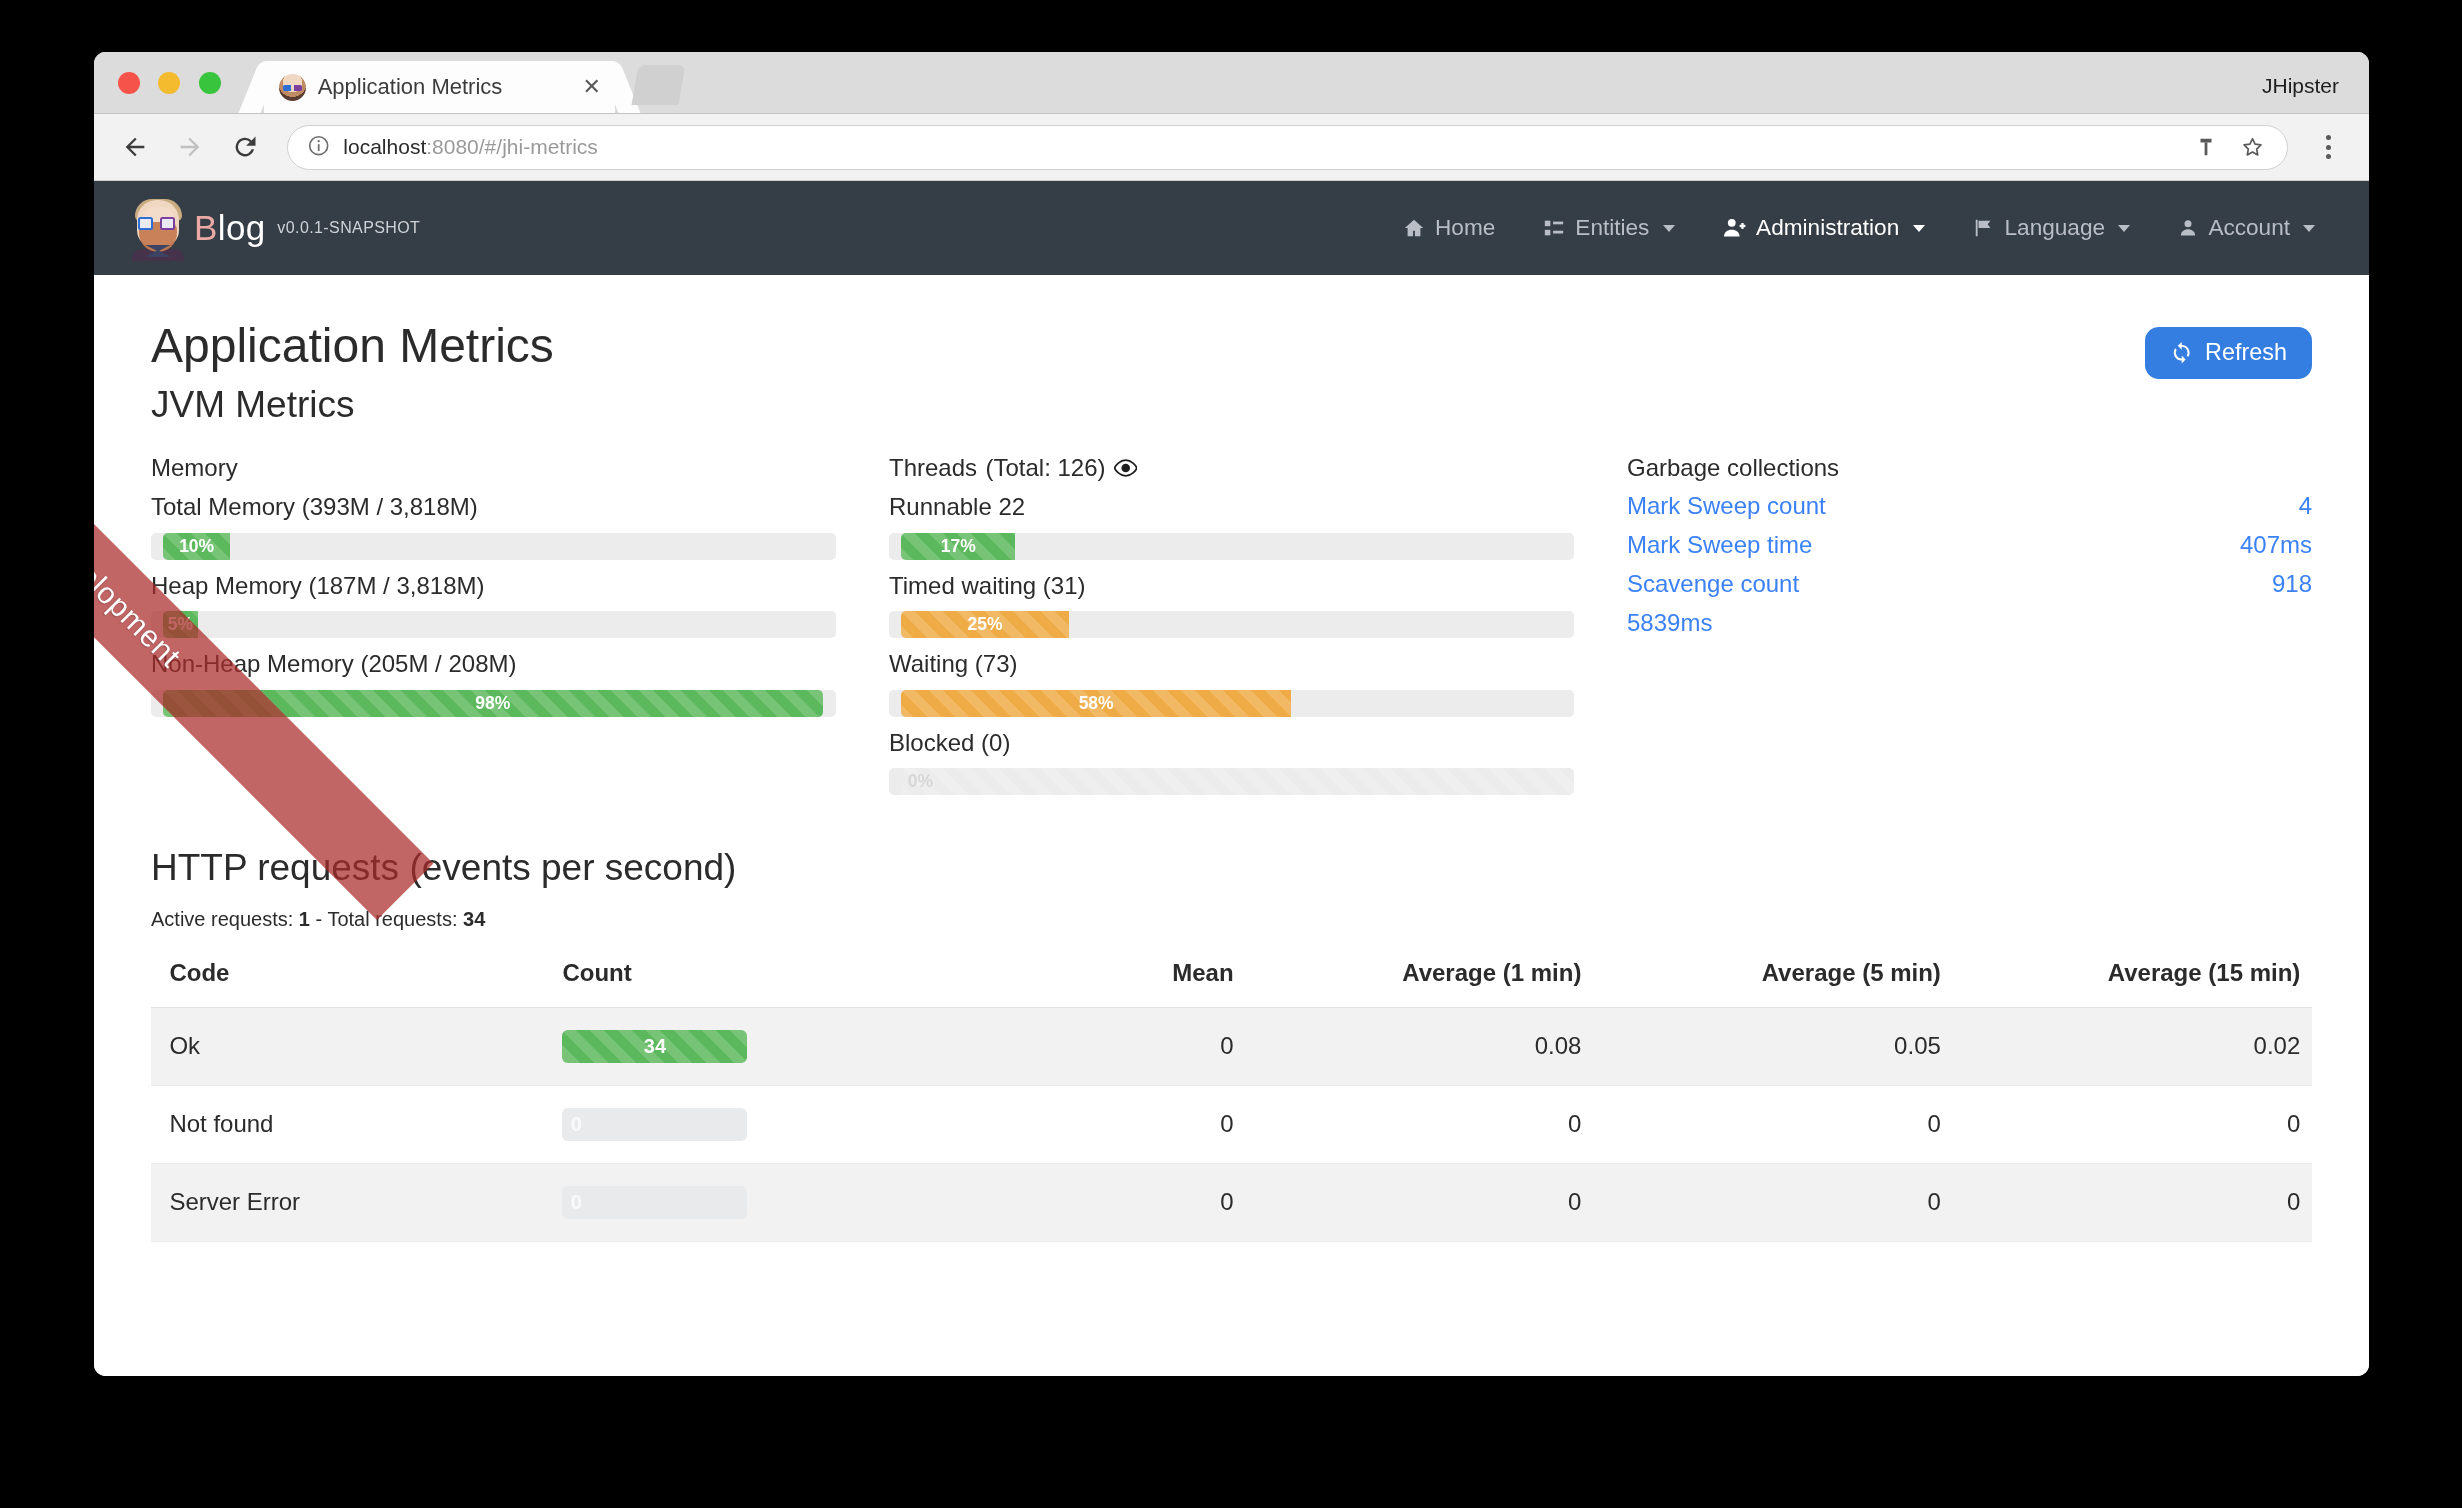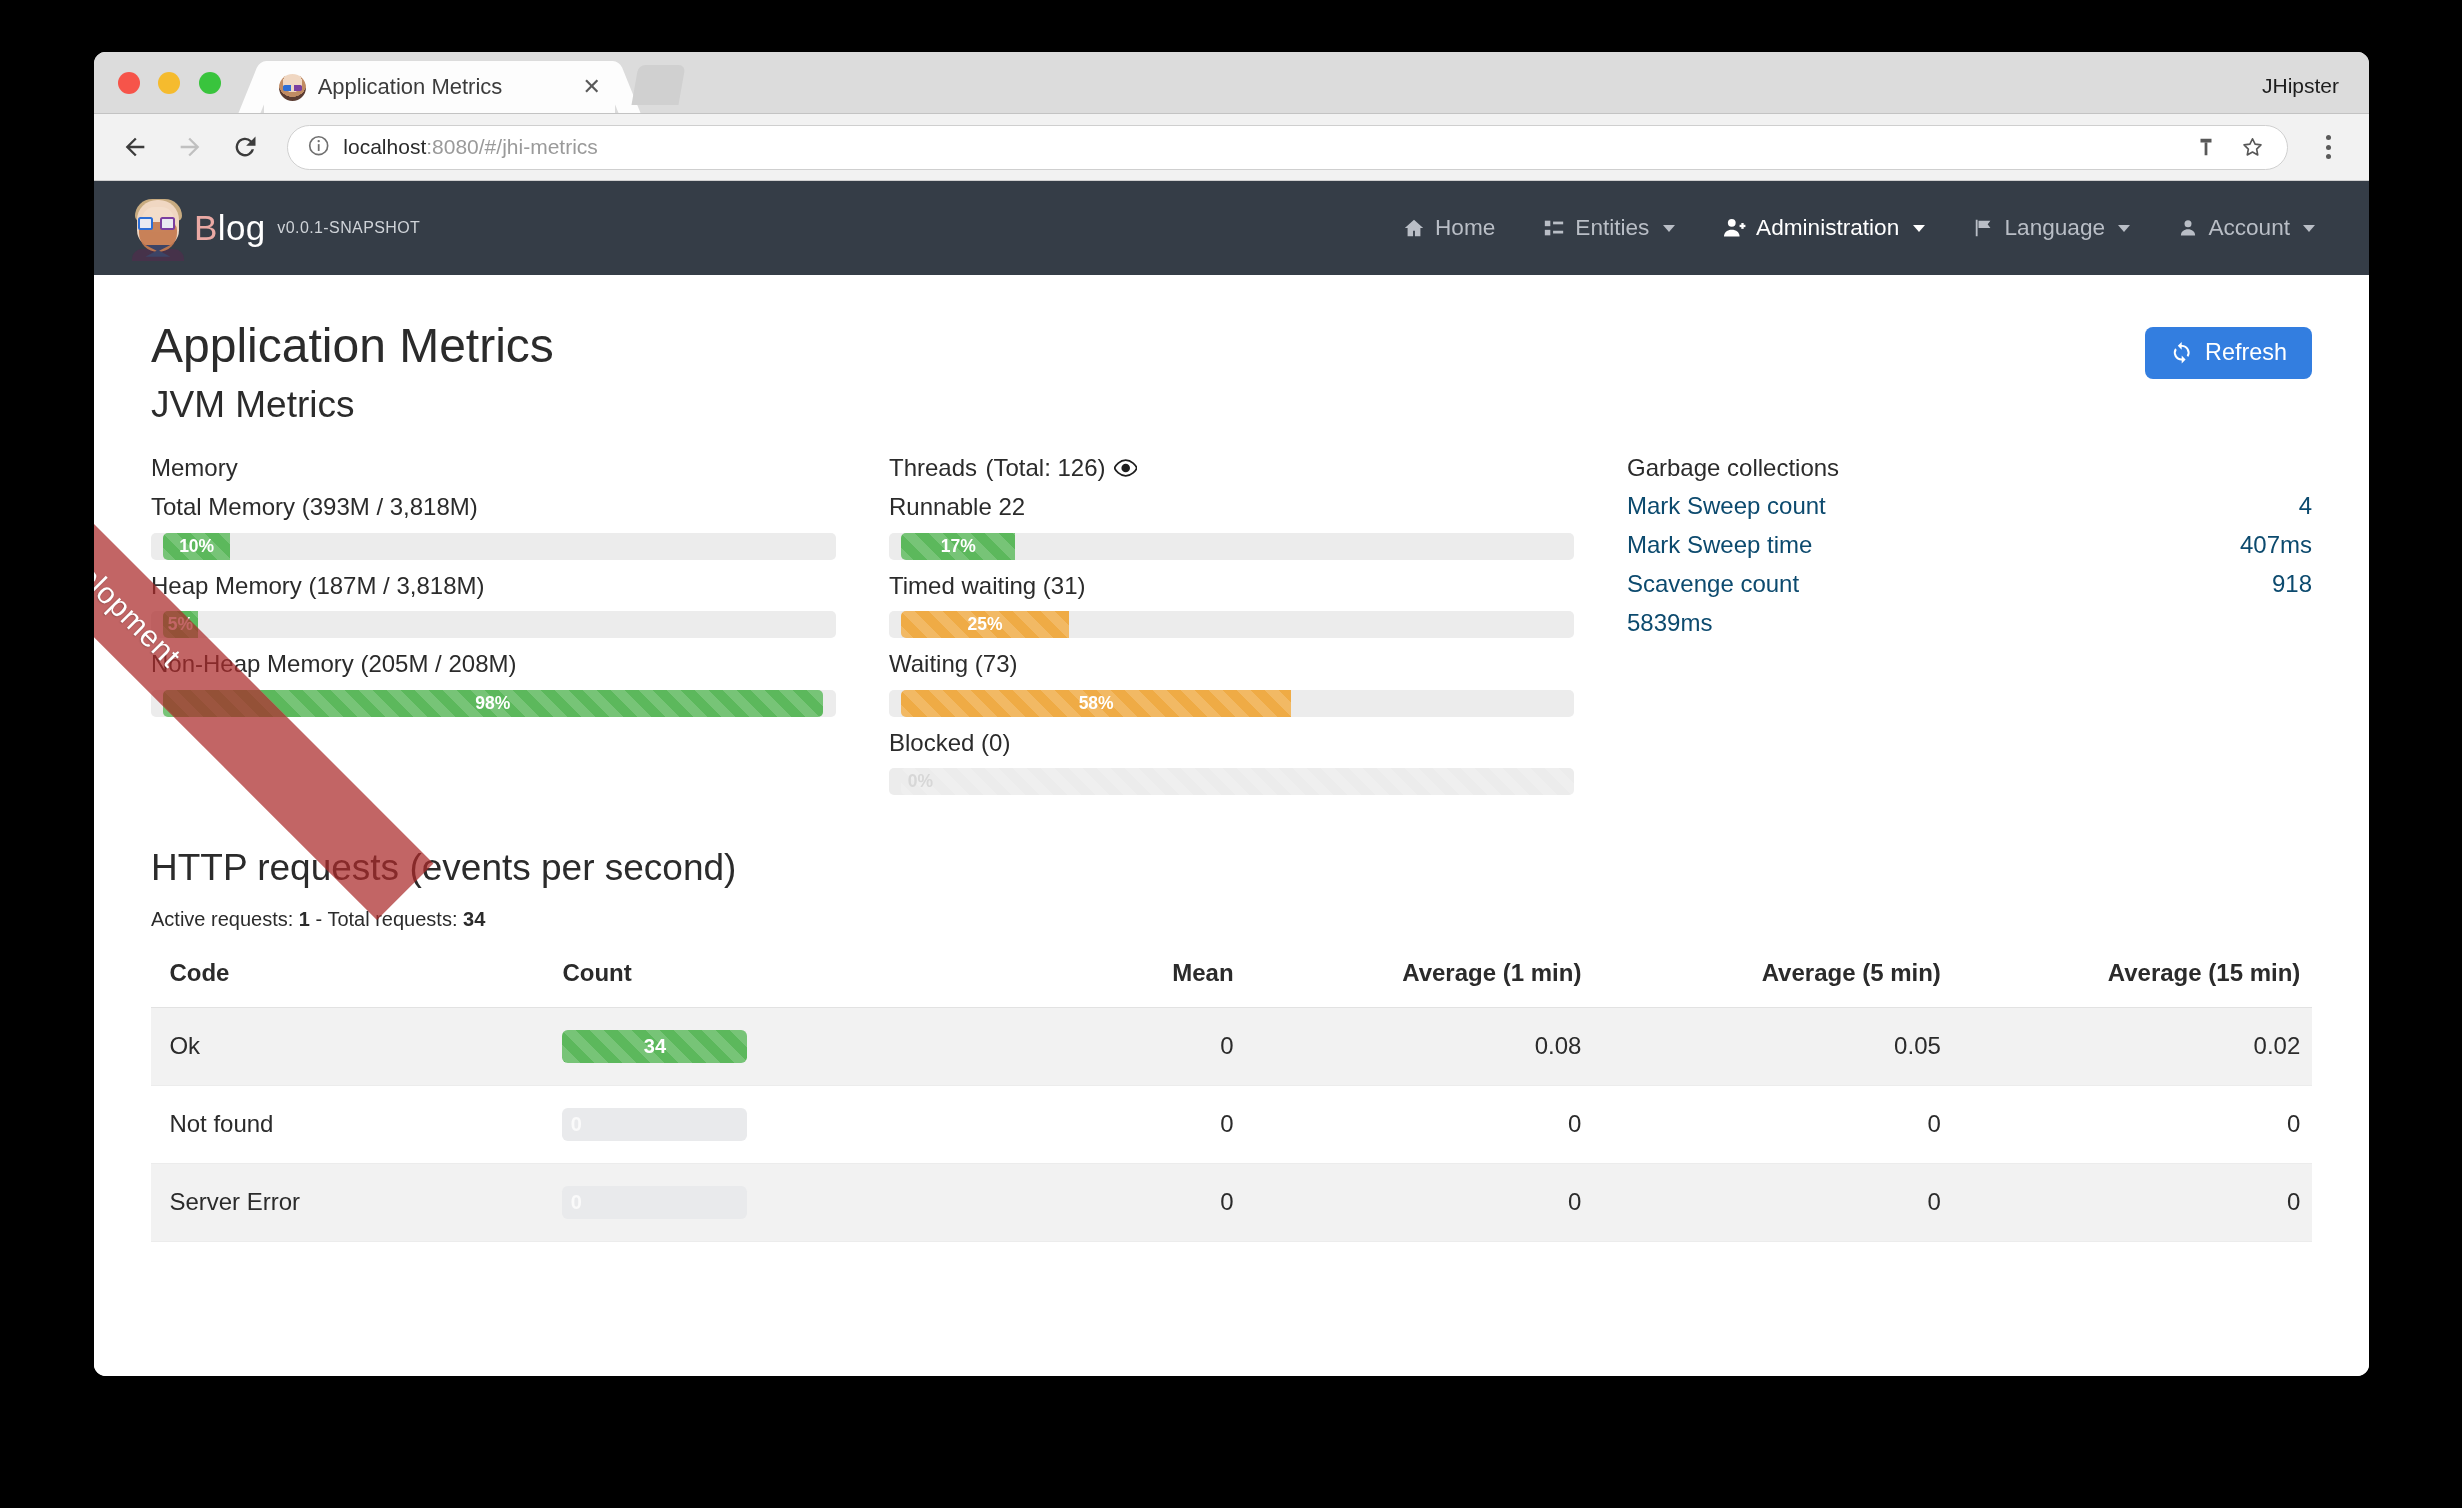--- a/index.html
+++ b/index.html
@@ -216,21 +216,21 @@
     position: relative; z-index: 5;
     padding: 45px 57px 0 57px;
   }
   #page-head { display: flex; align-items: flex-start; }
   #page-title {
     font-size: 48px; font-weight: 400; color: #2b2b2b; line-height: 1.1;
   }
   #refresh-btn {
     margin-left: auto; margin-top: 6.7px;
     background: #337ee0; color: #fff;
-    border: none; border-radius: 8px;
+    border: none; border-radius: 14px;
     font-size: 23.4px; font-family: inherit;
     padding: 12.5px 25px;
     display: flex; align-items: center; gap: 11.7px;
     cursor: pointer;
   }
   #refresh-btn svg { fill: #fff; display:block; }
 
   #jvm-title {
     font-size: 37px; font-weight: 400; color: #2b2b2b;
     margin-top: 5px;
@@ -266,21 +266,21 @@
       rgba(255,255,255,.17) 75%, transparent 75%, transparent);
   }
   .progress .bar.green  { background-color: #5cb85c; }
   .progress .bar.orange { background-color: #efab45; }
   .progress .bar.empty  { background-color: transparent; color: #d7d7d7; justify-content:flex-start; padding-left:6.7px; }
   .progress .bar.full   { border-radius: 5px; }
 
   
   .gc-row {
     display: flex; align-items: flex-start;
-    font-size: 24px; color: #0c4a6e; margin-bottom: 11px;
+    font-size: 24px; color: #3b82f6; margin-bottom: 11px;
   }
   .gc-row .k { flex: 1; }
   .gc-row .v { text-align: right; }
 
   
   #http-title {
     font-size: 37px; font-weight: 400; color: #2b2b2b;
     margin-top: 52px;
   }
   #http-summary {

